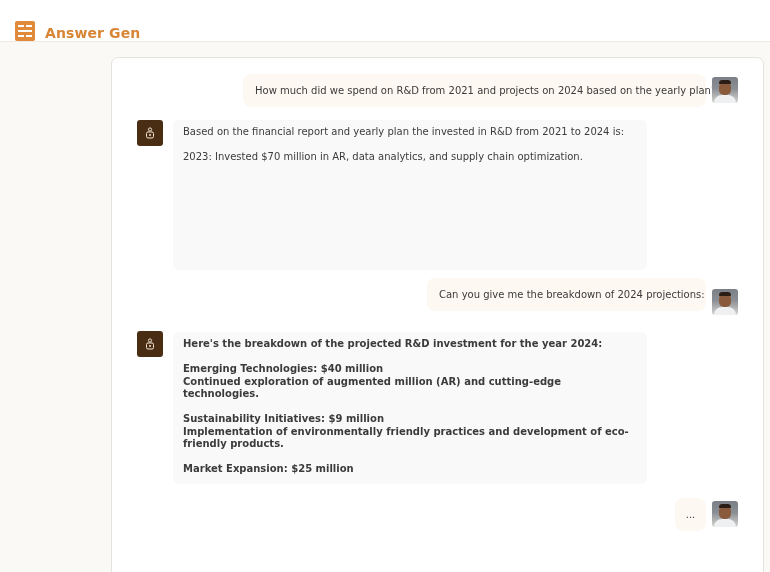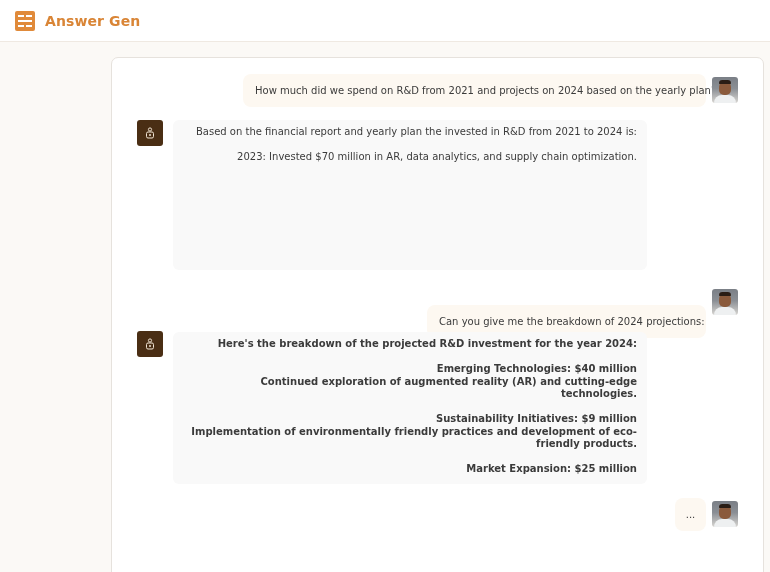--- a/index.html
+++ b/index.html
@@ -7,21 +7,21 @@
     body {
       font-family: "DejaVu Sans", sans-serif;
       background: #fbf9f6;
       color: #3a3a3a;
       position: relative;
     }
     .topbar {
       position: absolute; left: 0; top: 0; width: 770px; height: 42px;
       background: #ffffff;
       border-bottom: 1px solid #efe9e2;
-      display: flex; align-items: center;
+      display: flex; align-items: flex-end;
       padding-left: 15px;
     }
     .logo {
       width: 20px; height: 20px; background: #e08a3a; border-radius: 2px;
       position: relative; margin-right: 10px;
     }
     .logo i {
       position: absolute; background: #fff; height: 2px;
     }
     .brand {
@@ -69,21 +69,21 @@
     }
     .bot-bubble {
       position: absolute;
       background: #f9f9f9;
       border-radius: 6px;
       font-size: 10px;
       line-height: 12.5px;
       color: #3b3b3b;
       padding: 6px 10px;
     }
-    .bot-bubble p { margin-bottom: 12.5px; text-align: right; }
+    .bot-bubble p { margin-bottom: 12.5px; }
     .bot-bubble p:last-child { margin-bottom: 0; }
   </style>
 </head>
 <body>
 
 <div class="topbar">
   <div class="logo">
     <i style="left:3px;top:4px;width:6px;"></i>
     <i style="left:11px;top:4px;width:6px;"></i>
     <i style="left:3px;top:9px;width:14px;"></i>
@@ -111,41 +111,41 @@
       <circle cx="5" cy="2.5" r="1.6" fill="none" stroke="#f0e3d2" stroke-width="1"></circle>
       <rect x="1.5" y="5" width="7" height="6" rx="1.5" fill="none" stroke="#f0e3d2" stroke-width="1"></rect>
       <circle cx="5" cy="8" r="1" fill="#f0e3d2"></circle>
     </svg>
   </div>
   <div class="bot-bubble" style="left:61px;top:62px;width:474px;height:150px;">
     <p>Based on the financial report and yearly plan the invested in R&amp;D from 2021 to 2024 is:</p>
     <p>2023: Invested $70 million in AR, data analytics, and supply chain optimization.</p>
   </div>
 
-  <div class="user-bubble" style="left:315px;top:220px;width:279px;height:33px;margin-top:27px;">
+  <div class="user-bubble" style="left:315px;top:220px;width:279px;height:33px;">
     <span>Can you give me the breakdown of 2024 projections:</span>
   </div>
   <div class="avatar" style="left:600px;top:231px;">
     <div class="shirt"></div>
       <div class="face"></div>
       <div class="hair"></div>
   </div>
 
   <div class="bot-icon" style="left:25px;top:273px;">
     <svg width="10" height="12" viewBox="0 0 10 12">
       <circle cx="5" cy="2.5" r="1.6" fill="none" stroke="#f0e3d2" stroke-width="1"></circle>
       <rect x="1.5" y="5" width="7" height="6" rx="1.5" fill="none" stroke="#f0e3d2" stroke-width="1"></rect>
       <circle cx="5" cy="8" r="1" fill="#f0e3d2"></circle>
     </svg>
   </div>
   <div class="bot-bubble" style="left:61px;top:274px;width:474px;height:152px;font-weight:bold;">
     <p>Here's the breakdown of the projected R&amp;D investment for the year 2024:</p>
     <p>
       <span>Emerging Technologies: $40 million</span><br>
-      <span>Continued exploration of augmented reality (AR) and cutting-edge technologies.</span>
+      <span>Continued exploration of augmented million (AR) and cutting-edge technologies.</span>
     </p>
     <p>
       <span>Sustainability Initiatives: $9 million</span><br>
       <span>Implementation of environmentally friendly practices and development of eco-friendly products.</span>
     </p>
     <p>
       <span>Market Expansion: $25 million</span><br>
     </p>
   </div>
 

